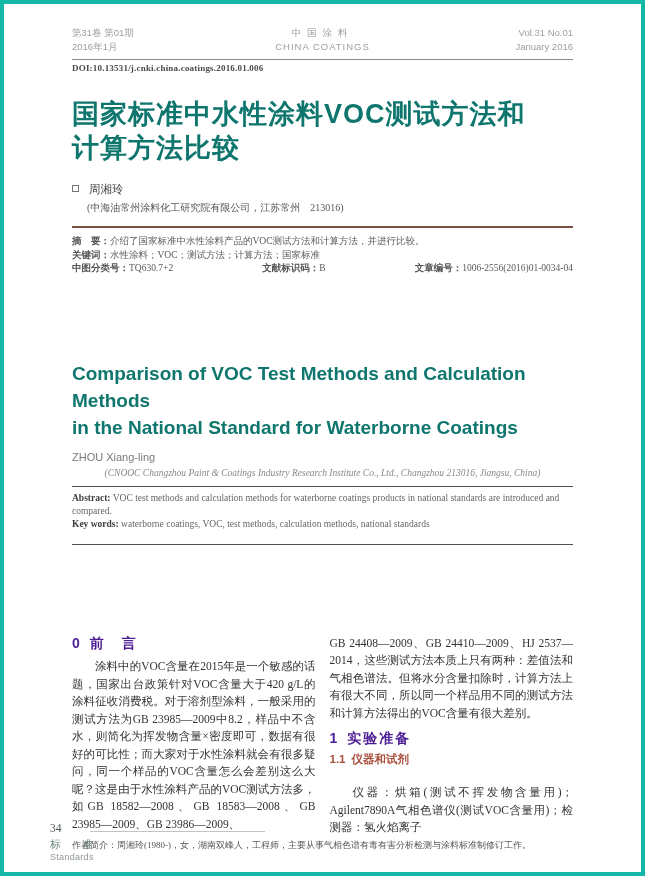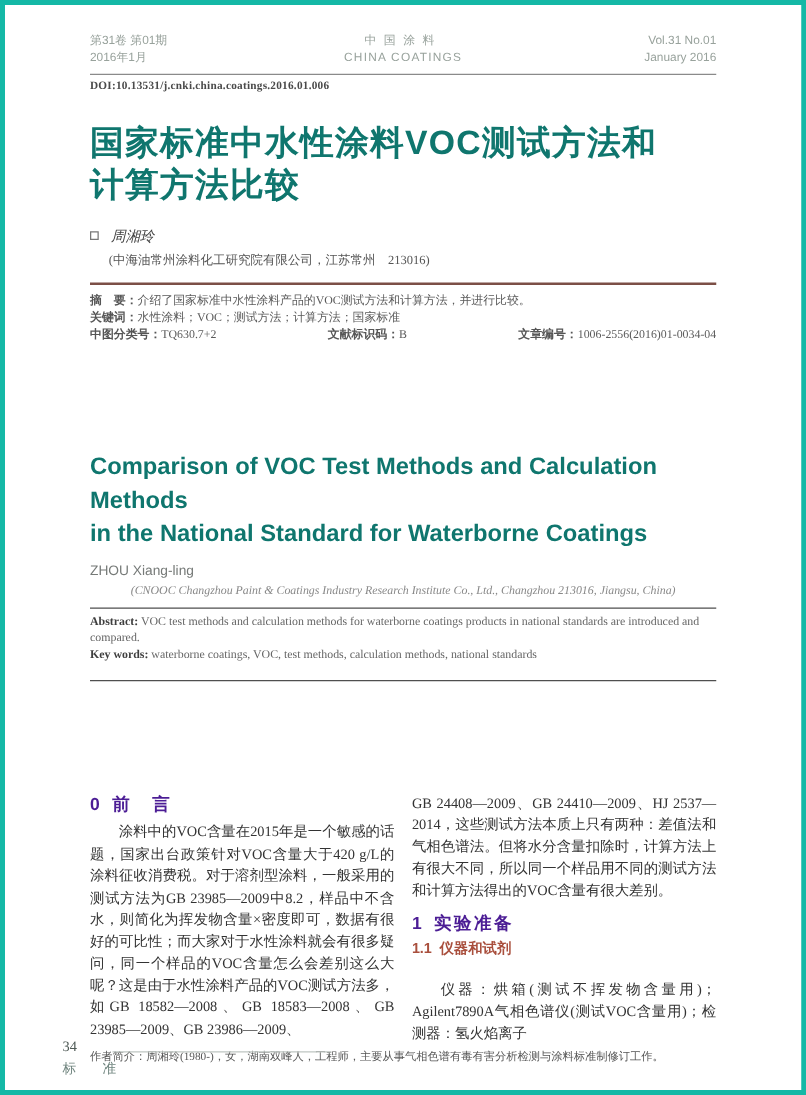--- a/index.html
+++ b/index.html
@@ -22,21 +22,21 @@
   .jheader .hc { flex:1; text-align:center; }
   .jheader .hc .cn { letter-spacing:6px; }
   .jheader .hc .en { letter-spacing:1px; }
   .jheader .hr { width:160px; text-align:right; }
   .header-rule { border-top:1px solid #8a8a8a; margin-top:5px; }
   .doi { margin-top:3px; font-size:9px; color:#4a4a4a; font-weight:bold; letter-spacing:.2px; }
   
   .title-cn { margin-top:24px; font-family:"Liberation Sans","DejaVu Sans",sans-serif;
     font-weight:bold; font-size:27px; line-height:34px; color:#0f766e; letter-spacing:1px; }
   
-  .author-cn { margin-top:17px; font-size:11.5px; color:#444;font-style:italic; }
+  .author-cn { margin-top:17px; font-size:11.5px; color:#444; }
   .author-cn .sq { display:inline-block; width:7px; height:7px; border:1px solid #777;
     margin-right:7px; vertical-align:1px; }
   .affil-cn { margin-top:4px; font-size:10px; color:#555; padding-left:15px; }
   .rule-thick { border-top:2.5px solid #7c4f46; margin-top:11px; }
   
   .abs-cn { margin-top:7px; font-size:9.5px; line-height:13.5px; color:#5a5a5a; }
   .abs-cn .row3 { display:flex; justify-content:space-between; }
   .abs-cn .lbl { color:#555; }
   
   .title-en { margin-top:84px; font-family:"Liberation Sans","DejaVu Sans",sans-serif;
@@ -149,15 +149,16 @@
   </div>
 
   <div class="bio"><span>作者简介：</span><span>周湘玲(1980-)，女，湖南双峰人，工程师，主要从事气相色谱有毒有害分析检测与涂料标准制修订工作。</span></div>
 
   <div class="pfooter">
     <div class="numrow">
       <span class="pnum">34</span>
       <span class="frule"></span>
     </div>
     <div class="sec-cn">标　准</div>
+    <div class="sec-en">Standards</div>
   </div>
 
 </div>
 
 </body></html>

